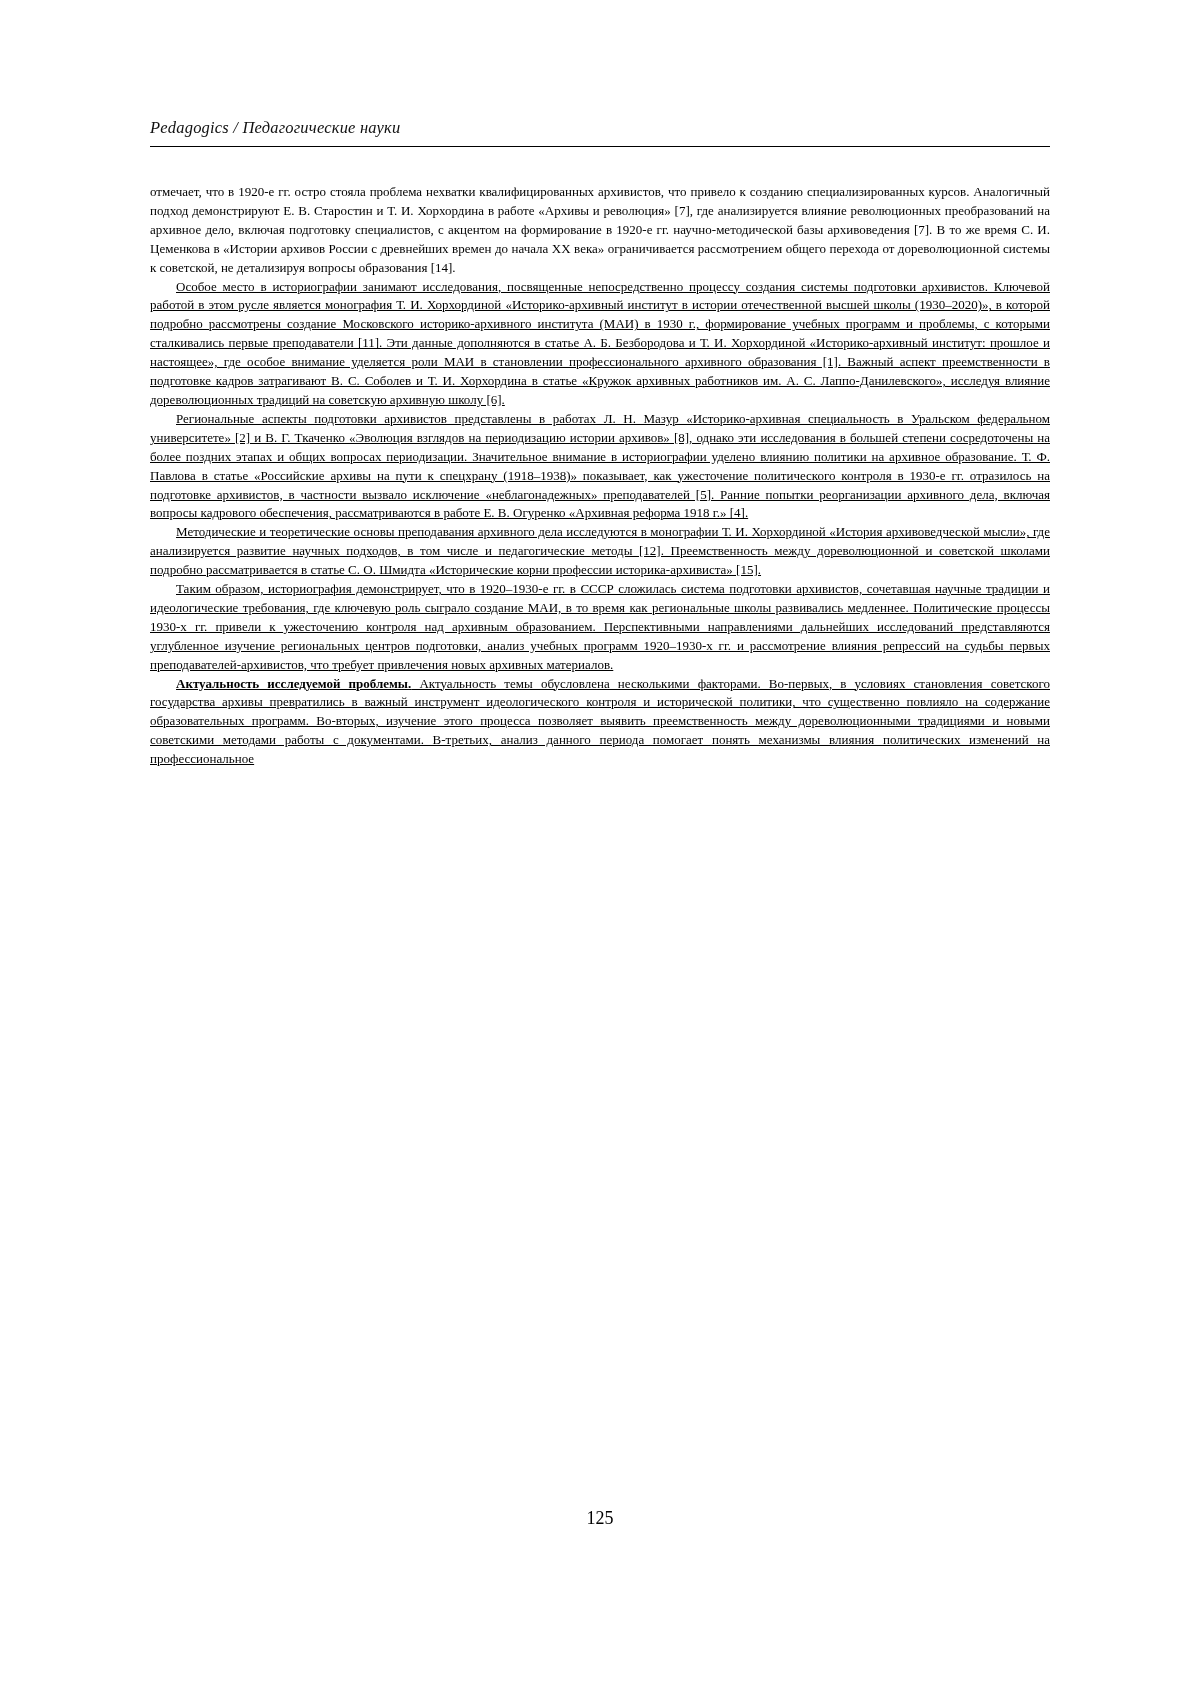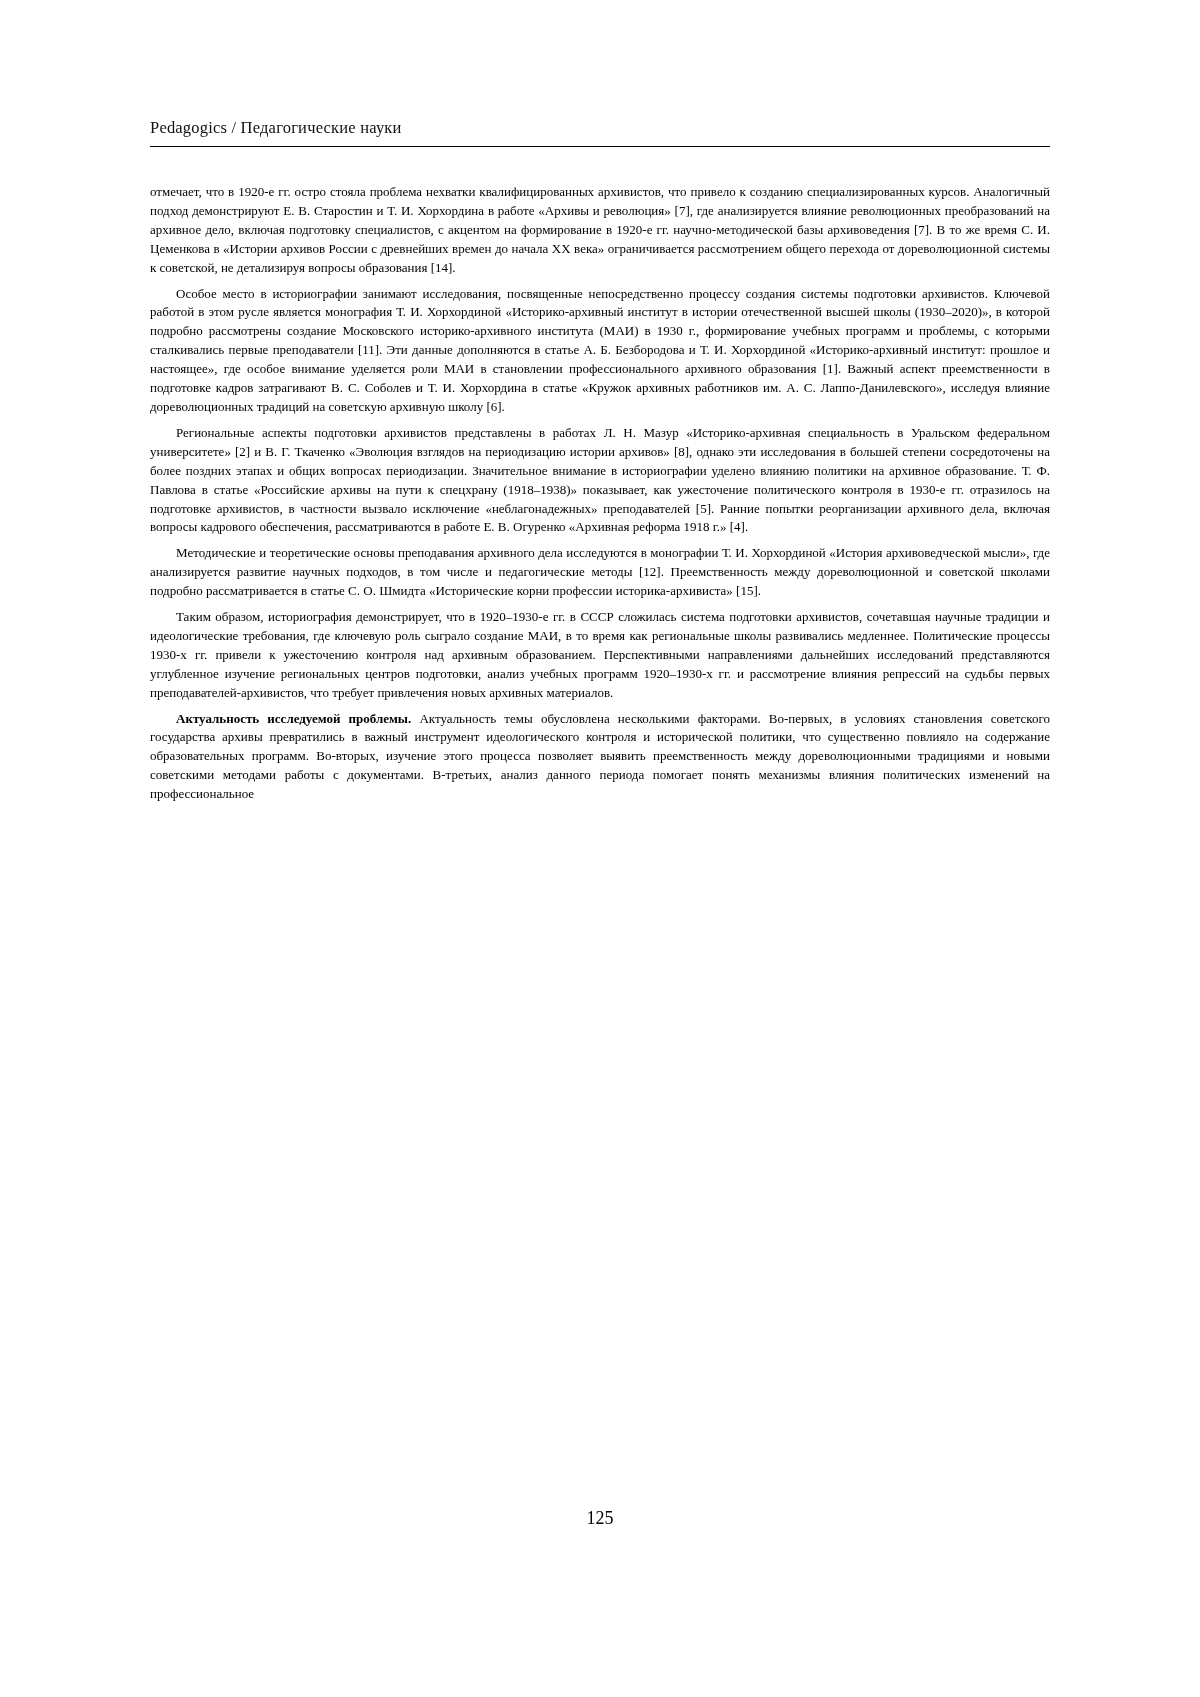--- a/index.html
+++ b/index.html
@@ -17,20 +17,21 @@
   }
   .page {
     position: absolute;
     top: 0; left: 0;
     width: 1200px;
     height: 1697px;
     box-sizing: border-box;
     padding: 118px 150px 0 150px;
   }
   .header {
+    font-style: italic;
     font-size: 16.5px;
     letter-spacing: 0.2px;
     padding-bottom: 8px;
     color: #111;
   }
   .header-rule {
     border: none;
     border-top: 1.6px solid #000;
     margin: 0 0 36px 0;
     width: 100%;
@@ -41,21 +42,22 @@
     line-height: 1.455;
     text-align: justify;
     text-justify: inter-word;
     hyphens: manual;
     text-indent: 0;
   }
   .body-text p.indent {
     text-indent: 2.0em;
   }
   .body-text p + p {
-    margin-top: 7px;
+    margin-top: 0px;
+    text-decoration: underline;
   }
   b.run-in {
     font-weight: bold;
   }
   .folio {
     position: absolute;
     bottom: 168px;
     left: 0;
     width: 1200px;
     text-align: center;

